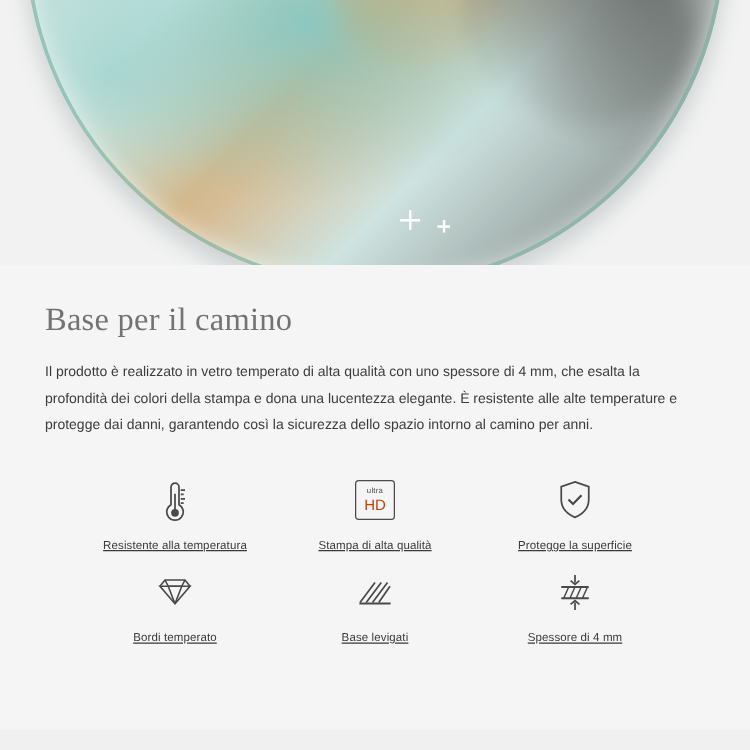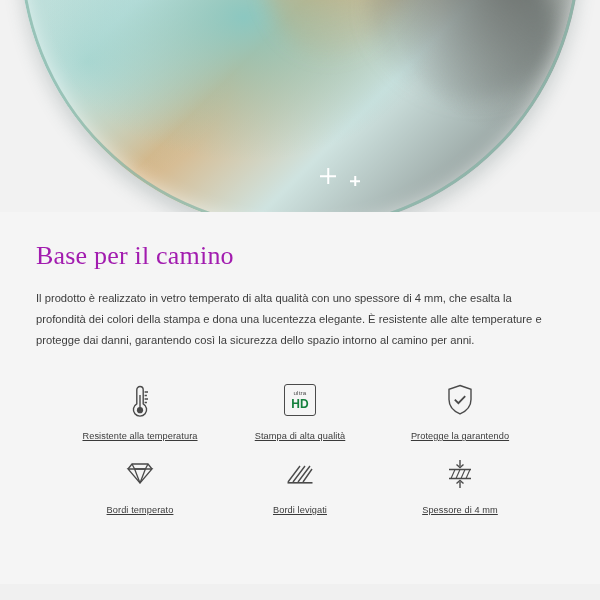--- a/index.html
+++ b/index.html
@@ -91,21 +91,21 @@
   .sparkle-2:after { height: 10px; }
 
   
   .content {
     padding: 18px 36px 0 36px;
   }
   .title {
     font-family: "Liberation Serif", serif;
     font-size: 26px;
     line-height: 32px;
-    color: #a21caf;
+    color: #737373;
     font-weight: 400;
     margin: 10px 0 16px 0;
     letter-spacing: 0.2px;
   }
   .title .line2 { display: block; }
   .para {
     font-size: 11.2px;
     line-height: 21px;
     color: #3c3c3c;
     margin: 0;
@@ -147,21 +147,21 @@
     height: 30px;
     border: 1.6px solid #4a4a4a;
     border-radius: 3px;
     display: flex;
     flex-direction: column;
     align-items: center;
     justify-content: center;
     line-height: 1;
   }
   .ultrahd-box .u1 { font-size: 6.2px; color: #4a4a4a; letter-spacing: 0.2px; }
-  .ultrahd-box .u2 { font-size: 12px; font-weight: bold; color: #15803d; margin-top: 1px; }
+  .ultrahd-box .u2 { font-size: 12px; font-weight: normal; color: #c2410c; margin-top: 1px; }
   .bottom-bar {
     position: absolute;
     left: 0; right: 0; bottom: 0;
     height: 16px;
     background: #f0f0f0;
   }
 </style>
 </head>
 <body>
 
@@ -209,42 +209,42 @@
         <div class="feature-label">Stampa di alta qualità</div>
       </div>
 
       <div class="feature">
         <div class="feature-icon">
           <svg width="34" height="38" viewBox="0 0 34 38" fill="none" stroke="#4a4a4a" stroke-width="1.4">
             <path d="M17 4.5l11 3.8v10.2c0 7.2-5 11.8-11 14.4-6-2.6-11-7.2-11-14.4V8.3L17 4.5z"></path>
             <path d="M11.8 18.6l3.6 3.6 6.8-7" stroke-width="1.8"></path>
           </svg>
         </div>
-        <div class="feature-label">Protegge la garantendo</div>
+        <div class="feature-label">Protegge la superficie</div>
       </div>
 
       <div class="feature">
         <div class="feature-icon">
           <svg width="38" height="34" viewBox="0 0 38 34" fill="none" stroke="#4a4a4a" stroke-width="1.3">
             <path d="M7 12h24l-12 14L7 12z"></path>
             <path d="M7 12l4-5h16l4 5"></path>
             <path d="M11 7l2.6 5L19 26M27 7l-2.6 5L19 26M13.6 12h10.8"></path>
           </svg>
         </div>
         <div class="feature-label">Bordi temperato</div>
       </div>
 
       <div class="feature">
         <div class="feature-icon">
           <svg width="36" height="32" viewBox="0 0 36 32" fill="none" stroke="#4a4a4a" stroke-width="1.4">
             <path d="M6 24L18 8M11 24L23 8M16 24L28 8M21 24L30 11"></path>
             <path d="M5.5 24.8h25" stroke-width="1.6"></path>
           </svg>
         </div>
-        <div class="feature-label">Bordi levigati</div>
+        <div class="feature-label">Base levigati</div>
       </div>
 
       <div class="feature">
         <div class="feature-icon">
           <svg width="36" height="36" viewBox="0 0 36 36" fill="none" stroke="#4a4a4a" stroke-width="1.4">
             <path d="M18 4v6M14.5 8.5L18 11.5 21.5 8.5"></path>
             <path d="M18 32v-6M14.5 27.5L18 24.5 21.5 27.5"></path>
             <path d="M7 13.5h22M7 22.5h22" stroke-width="1.6"></path>
             <path d="M9 22.5l4-9M14 22.5l4-9M19 22.5l4-9M24 22.5l4-9" stroke-width="1.1"></path>
           </svg>

